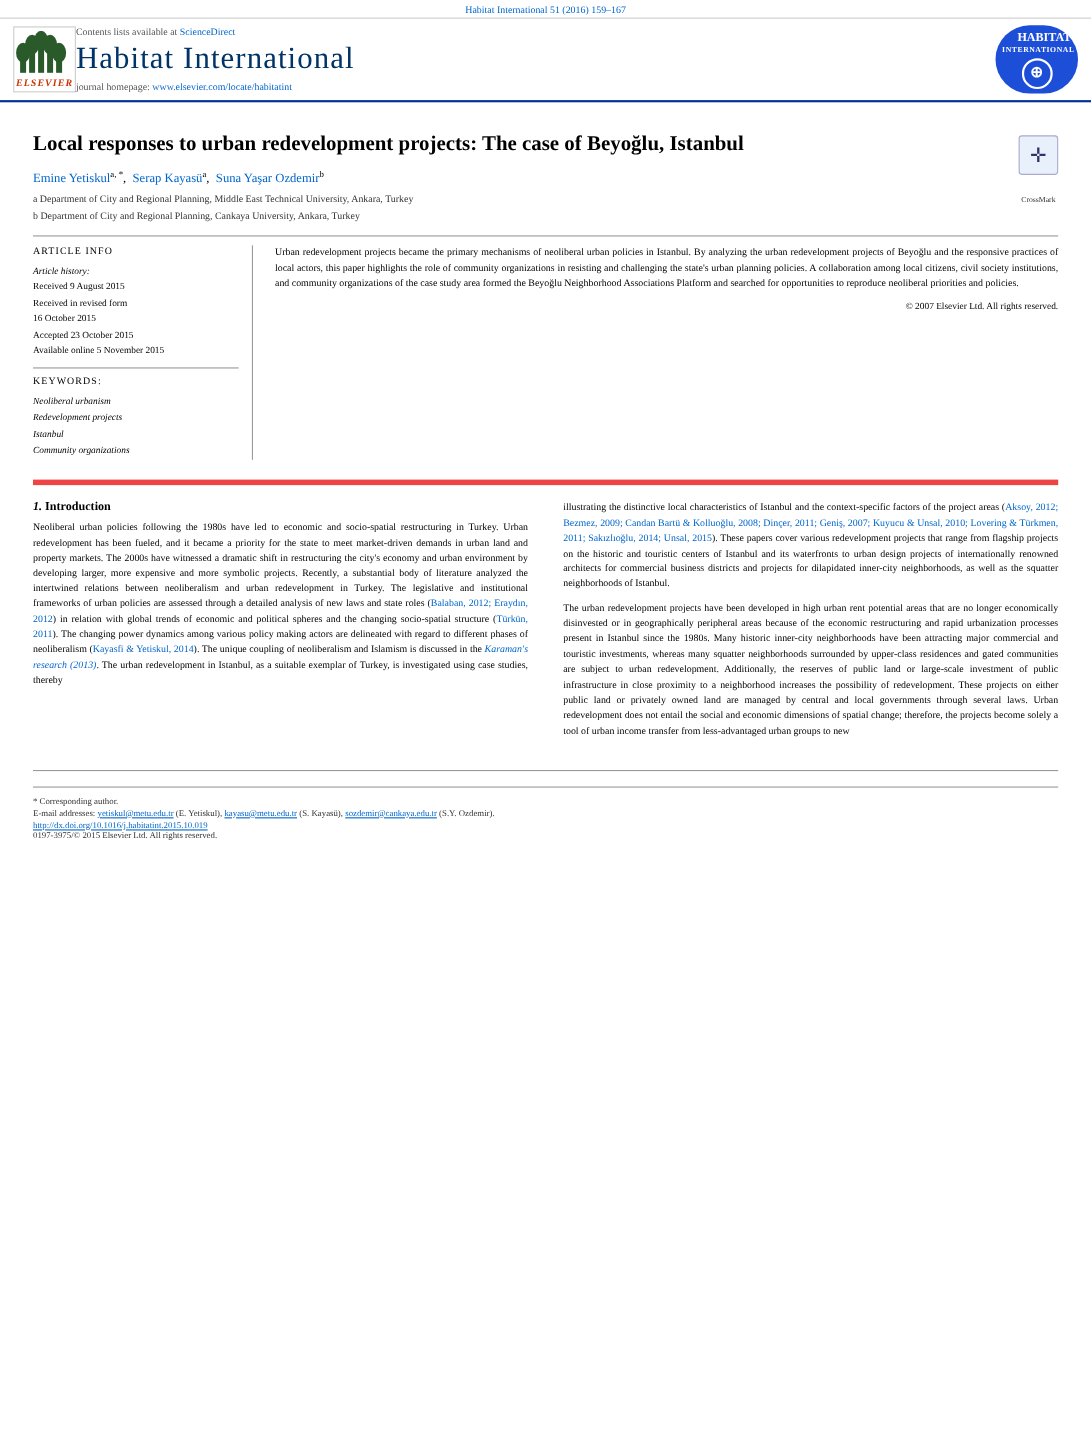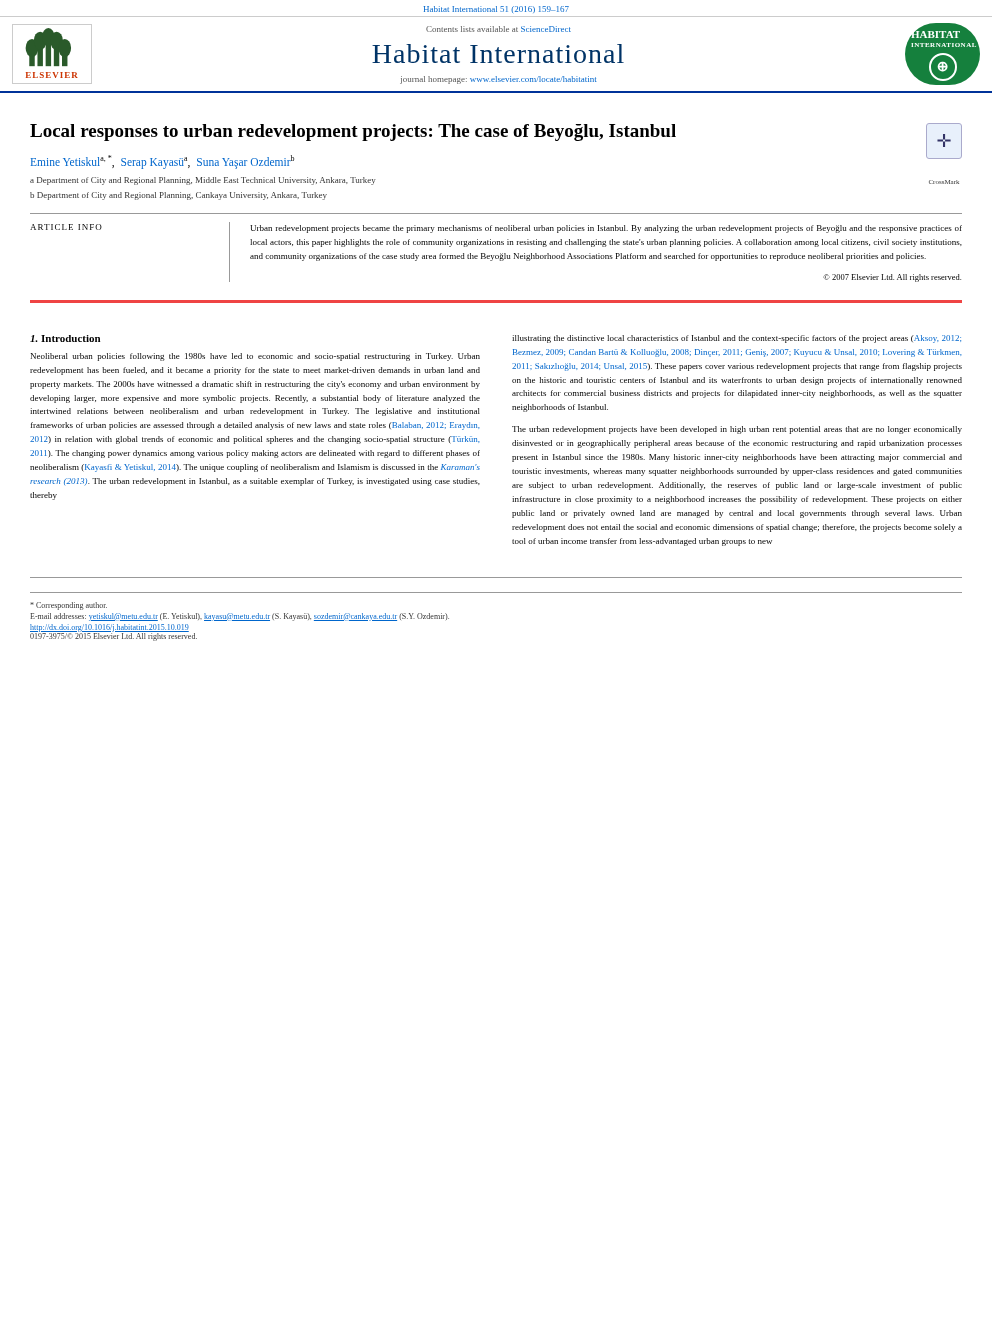--- a/index.html
+++ b/index.html
@@ -22,23 +22,23 @@
     }
 
     
     .journal-header {
       display: flex;
       align-items: center;
       border-bottom: 2px solid #003399;
       padding: 6px 12px;
     }
     .elsevier-logo {
-      width: 80px;
-      margin-right: 10px;
+      width: 57px;
       flex-shrink: 0;
+      font-style: italic;
     }
     .elsevier-logo-inner {
       border: 1px solid #ccc;
       padding: 3px 5px;
       display: flex;
       flex-direction: column;
       align-items: center;
     }
     .elsevier-tree {
       width: 60px;
@@ -47,21 +47,20 @@
     .elsevier-text {
       font-size: 9px;
       color: #cc3300;
       font-weight: bold;
       letter-spacing: 1px;
       margin-top: 2px;
     }
 
     .journal-title-center {
       flex: 1;
-      text-align: center;
     }
     .science-direct-link {
       font-size: 9px;
       color: #555;
       margin-bottom: 2px;
     }
     .science-direct-link a { color: #0066cc; text-decoration: none; }
     .journal-name {
       font-size: 28px;
       font-weight: normal;
@@ -75,24 +74,24 @@
       margin-top: 3px;
     }
     .journal-homepage a { color: #0066cc; text-decoration: none; }
 
     .habitat-logo {
       width: 75px;
       flex-shrink: 0;
       margin-left: 10px;
     }
     .habitat-logo-box {
-      background: #15803d;
+      background: #1d4ed8;
       color: #fff;
       padding: 4px 6px;
-      text-align: left;
+      text-align: right;
       font-size: 9px;
       font-weight: bold;
       line-height: 1.3;
       border-radius: 31px;
     }
     .habitat-logo-box .hab-title {
       font-size: 11px;
       font-weight: bold;
       text-transform: uppercase;
     }
@@ -223,22 +222,22 @@
       text-align: right;
       margin-top: 8px;
       color: #000;
     }
 
     
     .body-content {
       display: flex;
       gap: 32px;
       margin-top: 18px;
-      border-top: 3px solid #ef4444;
-      padding-top: 29px;
+      border-top: 5px solid #ef4444;
+      padding-top: 14px;
     }
     .body-left {
       flex: 1;
     }
     .body-right {
       flex: 1;
     }
 
     .section-heading {
       font-size: 11px;
@@ -361,21 +360,40 @@
     <p>a Department of City and Regional Planning, Middle East Technical University, Ankara, Turkey</p>
     <p>b Department of City and Regional Planning, Cankaya University, Ankara, Turkey</p>
   </div>
 
   <div class="two-col">
 
     <div class="left-col">
       <div class="section-title-sm">
         <span>Article Info</span>
       </div>
-
+      <div class="article-history">
+        <div class="label">Article history:</div>
+        <div>Received 9 August 2015</div>
+        <div>Received in revised form</div>
+        <div>16 October 2015</div>
+        <div>Accepted 23 October 2015</div>
+        <div>Available online 5 November 2015</div>
+      </div>
+
+      <div class="keywords-section">
+        <div class="section-title-sm">
+          <span>Keywords:</span>
+        </div>
+        <ul class="keywords-list">
+          <li>Neoliberal urbanism</li>
+          <li>Redevelopment projects</li>
+          <li>Istanbul</li>
+          <li>Community organizations</li>
+        </ul>
+      </div>
     </div>
 
     <div class="right-col">
       <p class="abstract-text">Urban redevelopment projects became the primary mechanisms of neoliberal urban policies in Istanbul. By analyzing the urban redevelopment projects of Beyoğlu and the responsive practices of local actors, this paper highlights the role of community organizations in resisting and challenging the state's urban planning policies. A collaboration among local citizens, civil society institutions, and community organizations of the case study area formed the Beyoğlu Neighborhood Associations Platform and searched for opportunities to reproduce neoliberal priorities and policies.</p>
       <p class="copyright-line">© 2007 Elsevier Ltd. All rights reserved.</p>
     </div>
   </div>
 
   <div class="body-content">
 

